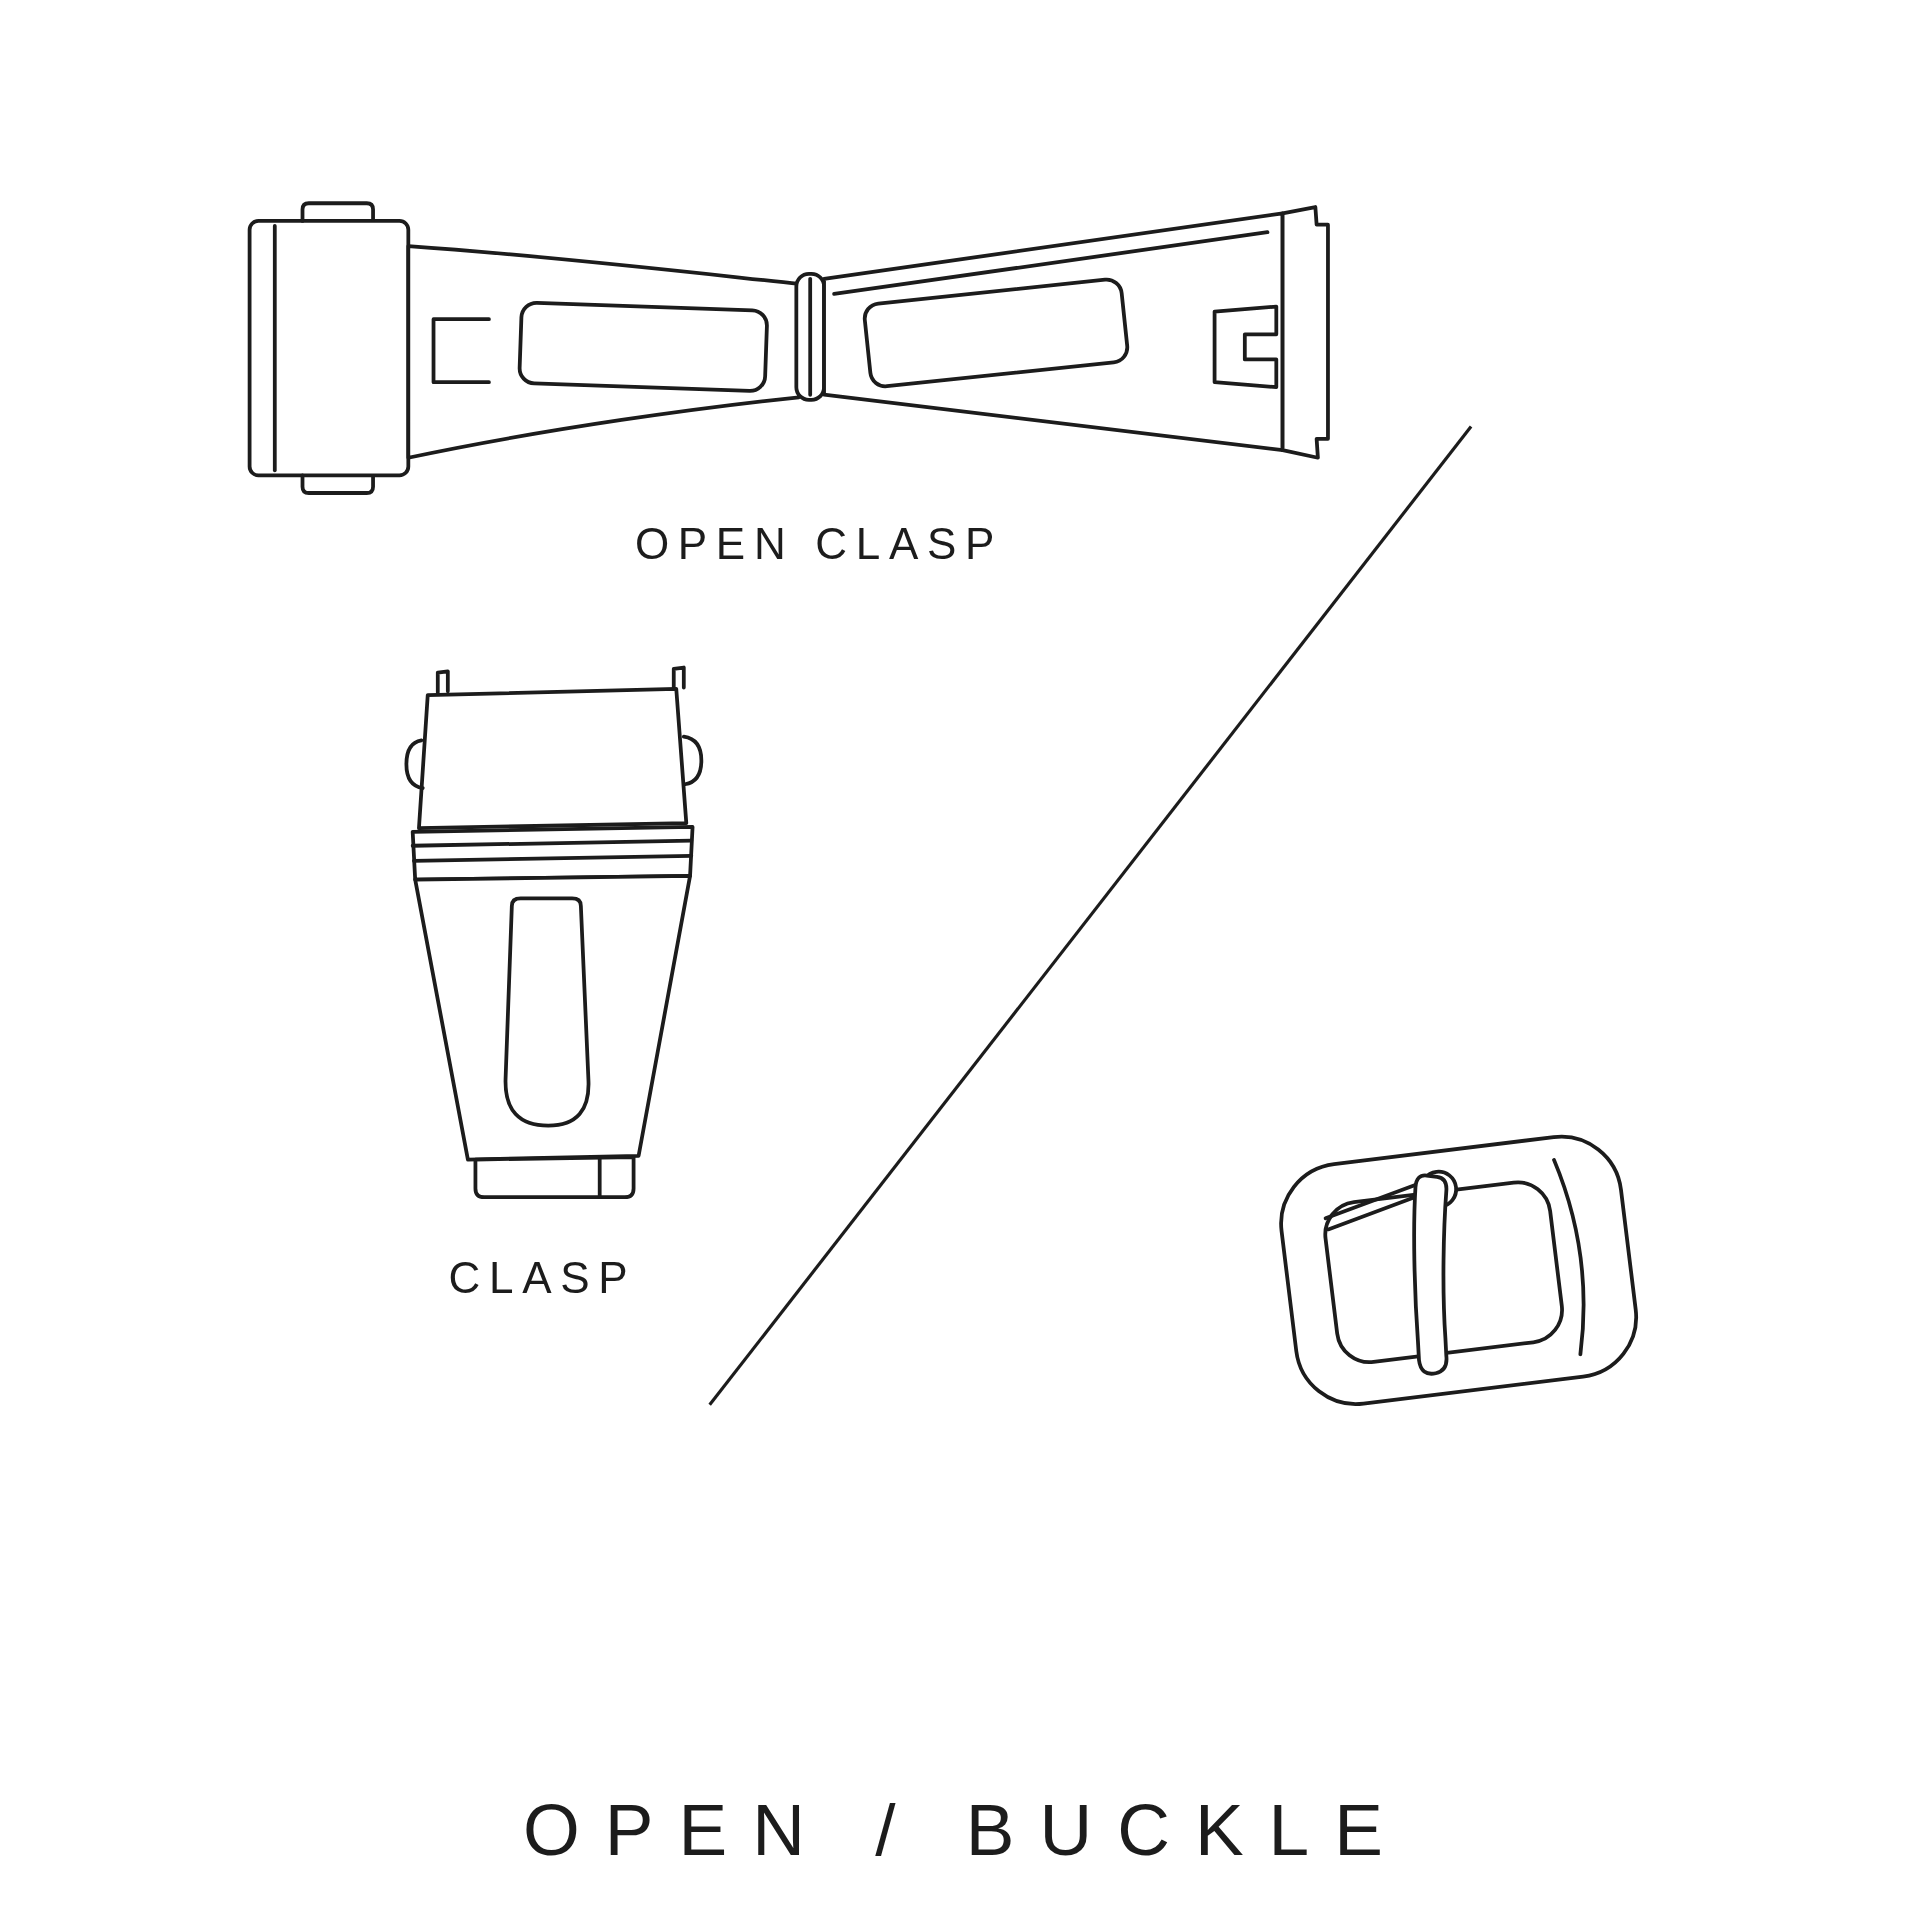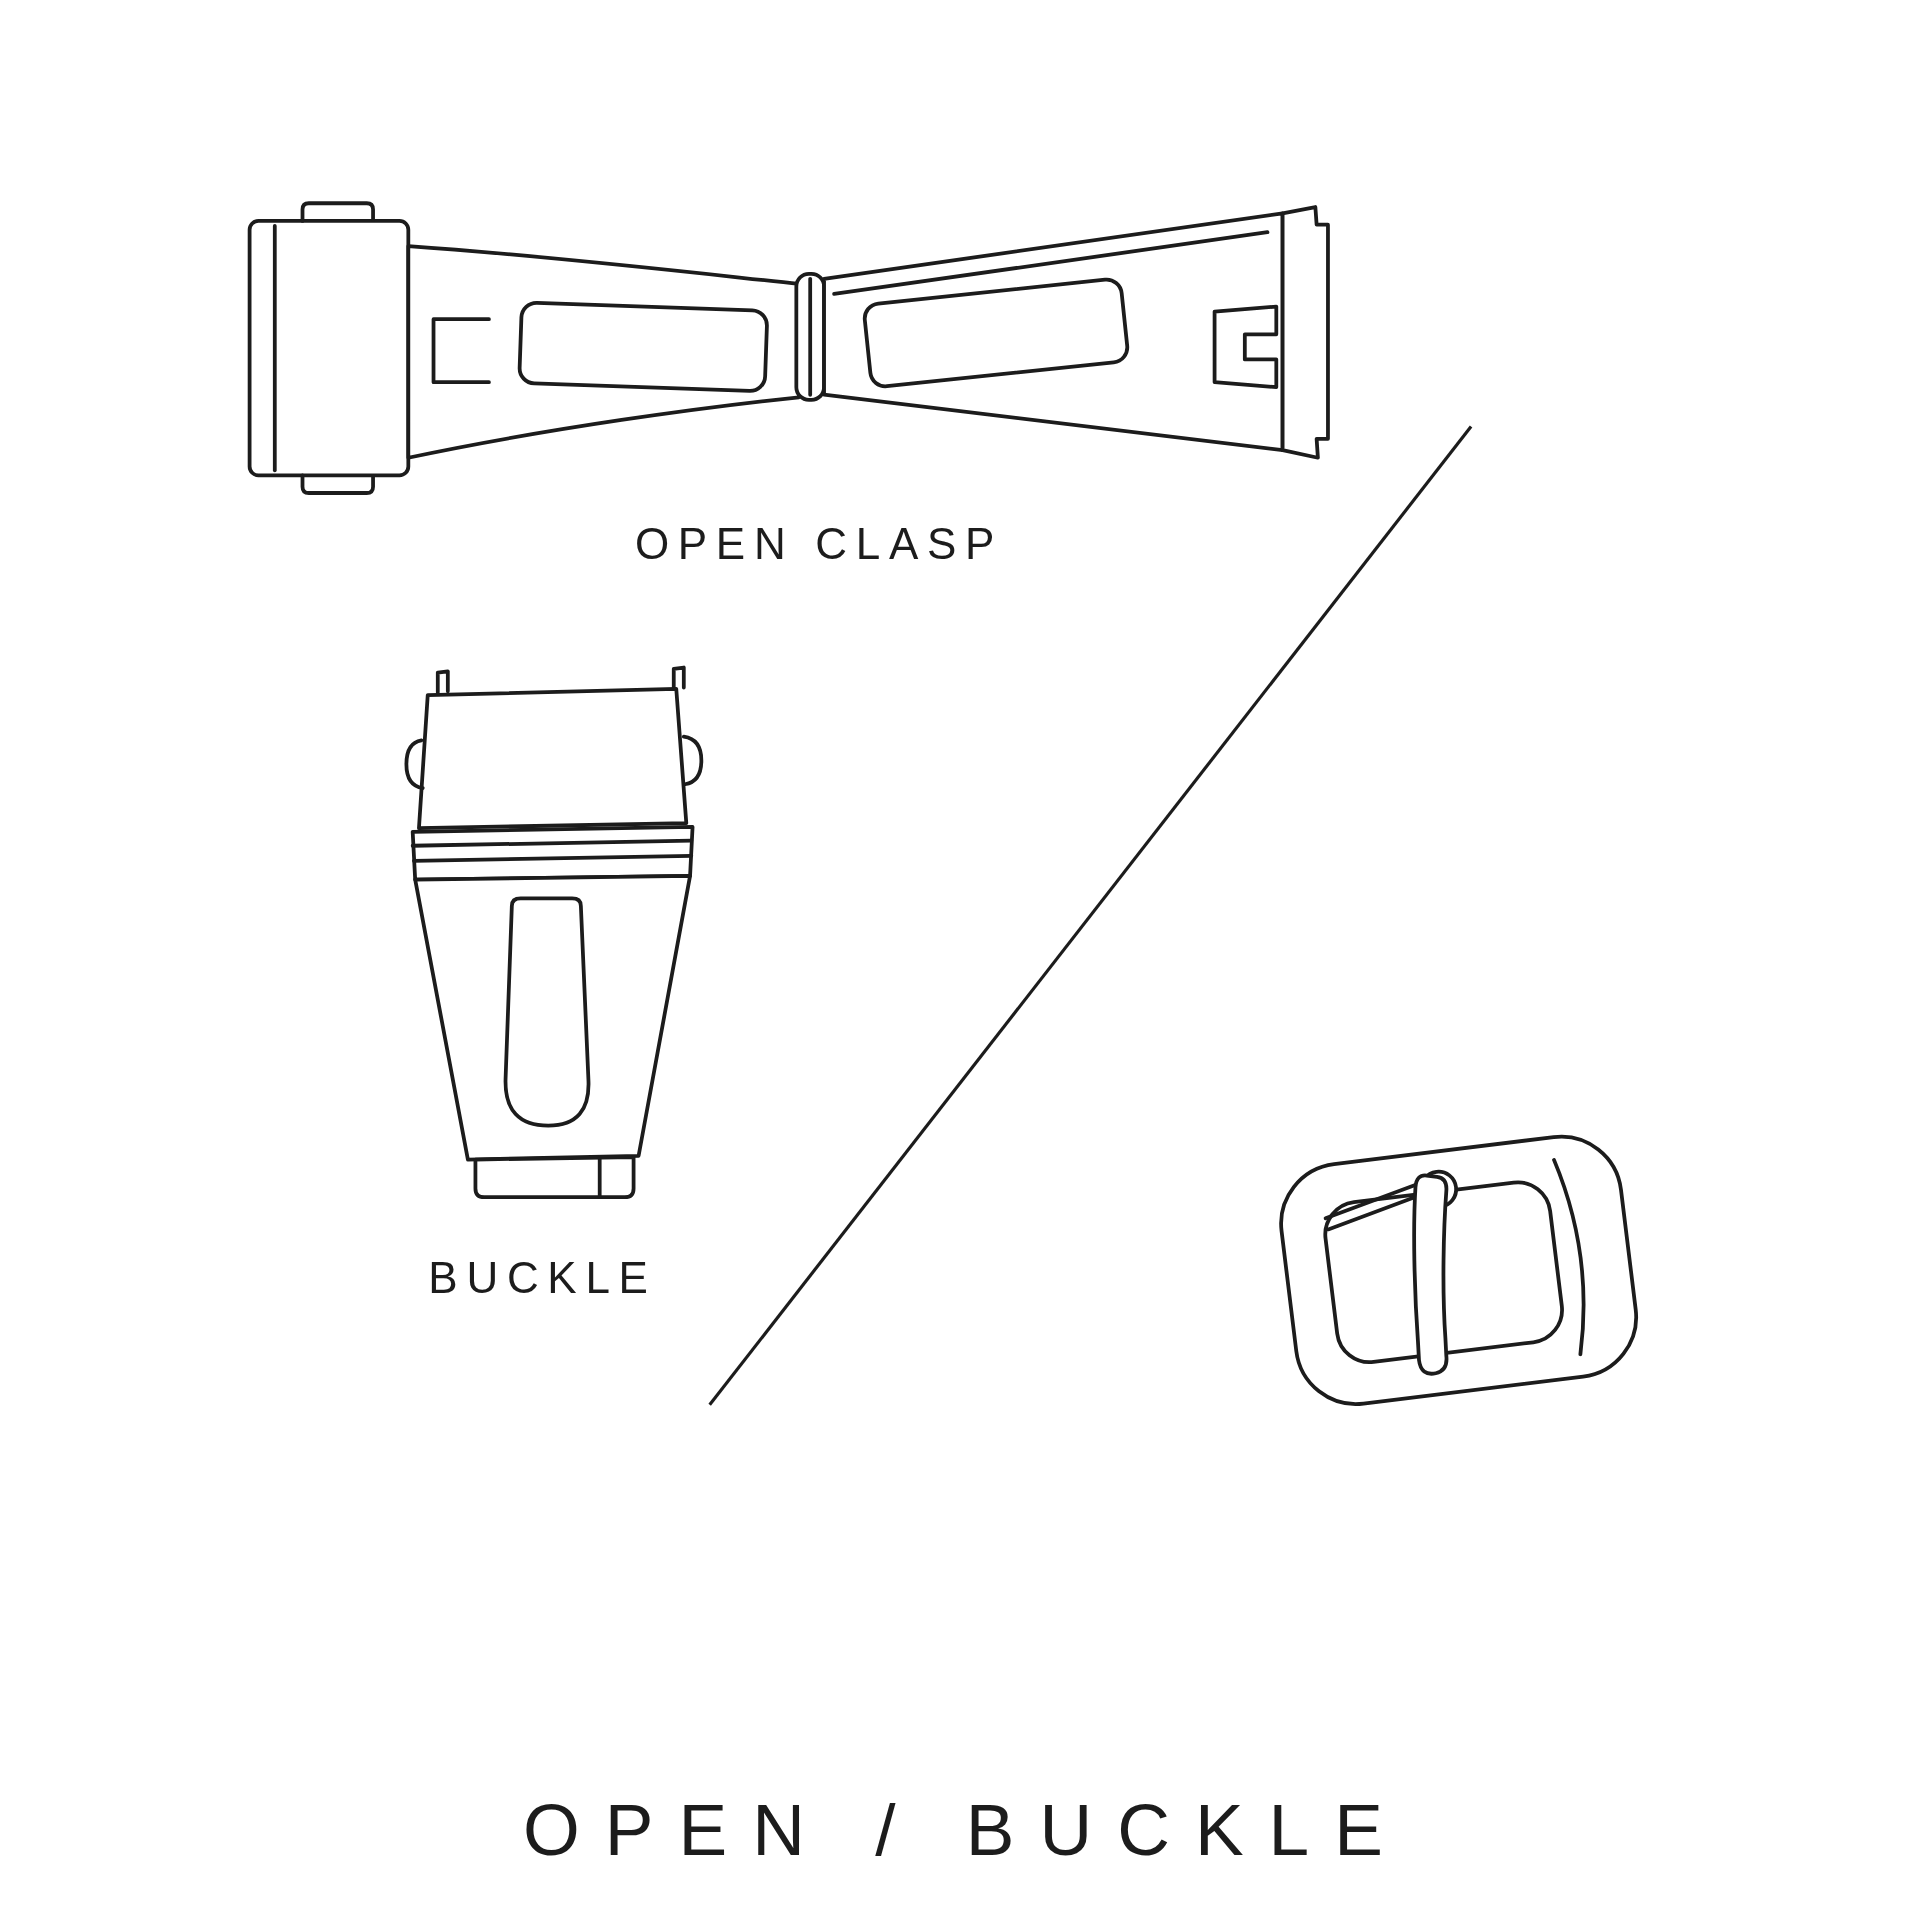--- a/index.html
+++ b/index.html
@@ -105,21 +105,21 @@
     <path d="M14,144 L236,140"></path>
     <path d="M15,156 L236,152"></path>
 
     <path class="filled" d="M16,171 L235,168 L194,391 L58,394 Z"></path>
     <path d="M93,192 L88,330 Q87,367 122,367 Q156,367 154,330 L148,192 Q148,186 141,186 L100,186 Q93,186 93,192 Z"></path>
 
     <path class="filled" d="M64,394 L190,392 L190,417 Q190,424 183,424 L71,424 Q64,424 64,417 Z"></path>
     <path d="M163,393 L163,424"></path>
   </svg>
 
-  <div class="caption" style="left:253px; top:1253px; width:579px;">BUCKLE</div>
+  <div class="caption" style="left:253px; top:1253px; width:579px;">CLASP</div>
 
   <svg class="divider-svg" viewBox="0 0 2000 2000" xmlns="http://www.w3.org/2000/svg">
     <line x1="1621" y1="470" x2="782" y2="1548"></line>
   </svg>
 
   <svg class="illustration" style="left:1265px; top:1096px; width:396px; height:340px;" viewBox="0 0 315 270" xmlns="http://www.w3.org/2000/svg">
     <g transform="rotate(-7 158 138)">
 
       <rect class="filled" x="18" y="42" width="272" height="192" rx="48"></rect>
 

